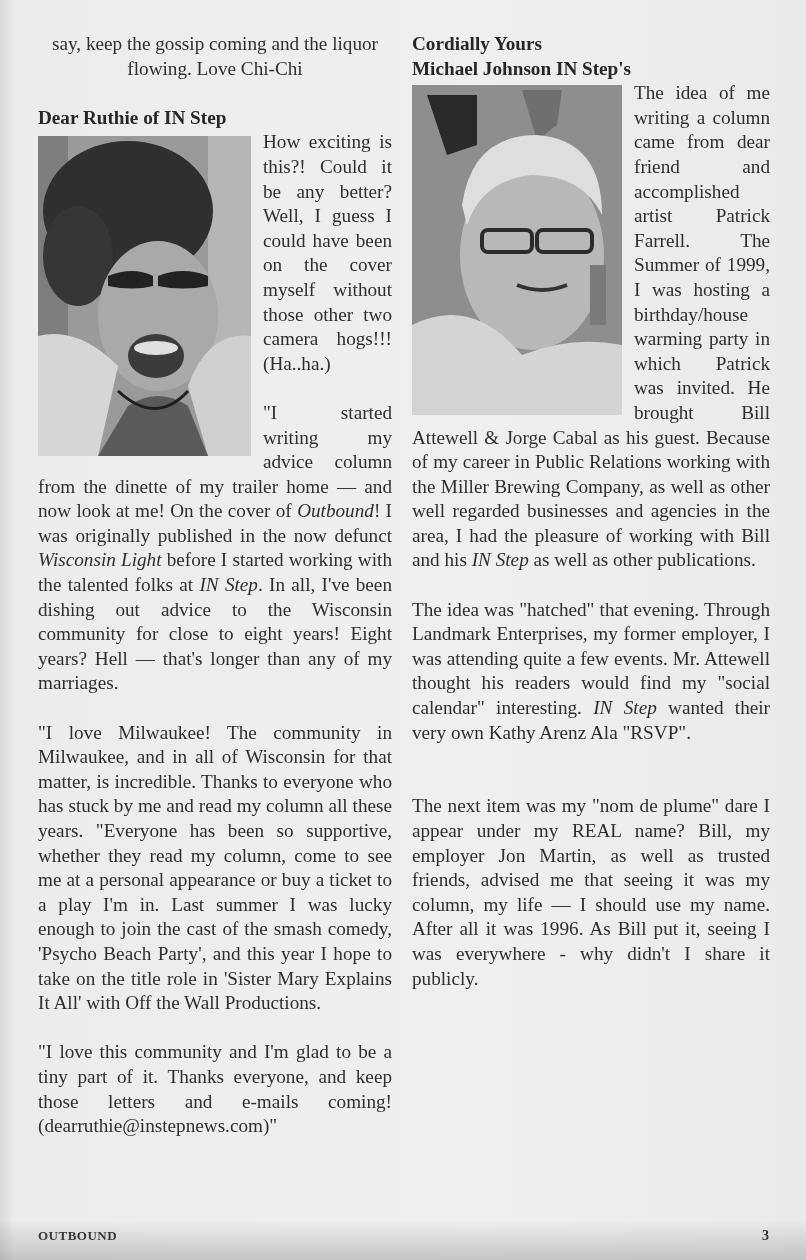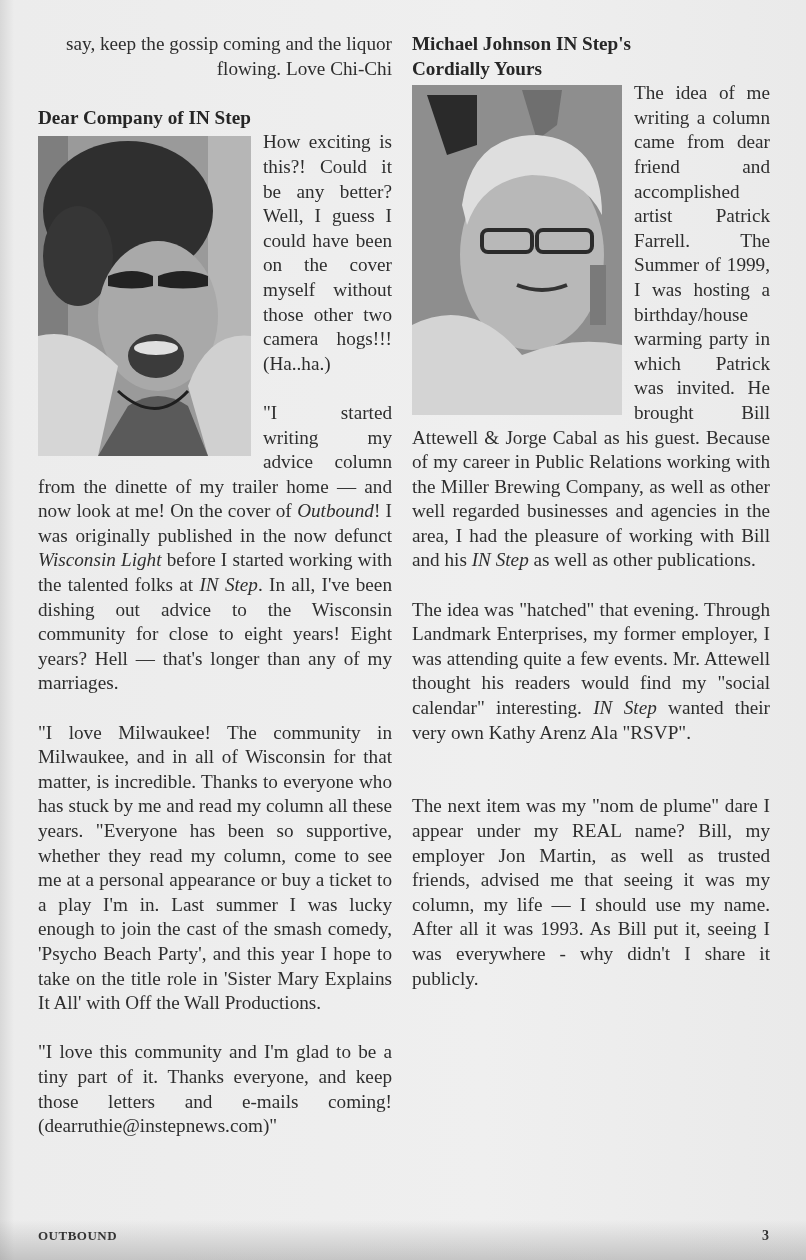--- a/index.html
+++ b/index.html
@@ -33,23 +33,23 @@
   .photo svg { display: block; width: 100%; height: 100%; }
   .footer-left { position: absolute; left: 38px; top: 1228px; font-size: 13px; font-weight: bold; letter-spacing: 0.5px; color: #2a2a2a; }
   .footer-right { position: absolute; left: 762px; top: 1228px; font-size: 14px; font-weight: bold; color: #2a2a2a; }
 </style>
 </head>
 <body>
 
 <div class="page">
 
   <div class="col col-left">
-    <p style="text-align:right;">say, keep the gossip coming and the liquor flowing.  Love Chi-Chi</p>
+    <p style="text-align:center;">say, keep the gossip coming and the liquor flowing.  Love Chi-Chi</p>
     <div class="gap"></div>
-    <h2>Dear Company of IN Step</h2>
+    <h2>Dear Ruthie of IN Step</h2>
     <div class="photo photo-ruthie">
       <svg viewBox="0 0 213 320" preserveAspectRatio="none">
         <rect width="213" height="320" fill="#9a9a9a"></rect>
         <rect x="170" y="0" width="43" height="320" fill="#b6b6b6"></rect>
         <rect x="0" y="0" width="30" height="320" fill="#7e7e7e"></rect>
         <ellipse cx="90" cy="75" rx="85" ry="70" fill="#2f2f2f"></ellipse>
         <ellipse cx="40" cy="120" rx="35" ry="50" fill="#363636"></ellipse>
         <ellipse cx="120" cy="180" rx="60" ry="75" fill="#a9a9a9"></ellipse>
         <path d="M70 140 Q95 130 115 140 L115 150 Q95 155 70 150Z" fill="#222"></path>
         <path d="M120 140 Q145 130 170 140 L170 150 Q145 155 120 150Z" fill="#222"></path>
@@ -64,39 +64,39 @@
     <p>How exciting is this?! Could it be any better? Well, I guess I could have been on the cover myself without those other two camera hogs!!! (Ha..ha.)</p>
     <div class="gap"></div>
     <p><span>"I started writing my advice column from the dinette of my trailer home — and now look at me!  On the cover of </span><em>Outbound</em><span>! I was originally published in the now defunct </span><em>Wisconsin Light</em><span> before I started working with the talented folks at </span><em>IN Step</em><span>. In all, I've been dishing out advice to the Wisconsin community for close to eight years! Eight years?  Hell — that's longer than any of my marriages.</span></p>
     <div class="gap"></div>
     <p>"I love Milwaukee! The community in Milwaukee, and in all of Wisconsin for that matter, is incredible.  Thanks to everyone who has stuck by me and read my column all these years.  "Everyone has been so supportive, whether they read my column, come to see me at a personal appearance or buy a ticket to a play I'm in.  Last summer I was lucky enough to join the cast of the smash comedy, 'Psycho Beach Party', and this year I hope to take on the title role in 'Sister Mary Explains It All' with Off the Wall Productions.</p>
     <div class="gap"></div>
     <p>"I love this community and I'm glad to be a tiny part of it. Thanks everyone, and keep those letters and e-mails coming! (dearruthie@instepnews.com)"</p>
   </div>
 
   <div class="col col-right">
+    <h2>Cordially Yours</h2>
     <h2>Michael Johnson IN Step's</h2>
-    <h2>Cordially Yours</h2>
     <div class="photo photo-michael">
       <svg viewBox="0 0 210 330" preserveAspectRatio="none">
         <rect width="210" height="330" fill="#8e8e8e"></rect>
         <path d="M15 10 L65 10 L65 60 L35 70 Z" fill="#2a2a2a"></path>
         <path d="M110 5 L150 5 L145 40 L125 55 Z" fill="#6f6f6f"></path>
         <ellipse cx="120" cy="170" rx="72" ry="95" fill="#b8b8b8"></ellipse>
         <path d="M50 120 Q60 50 125 50 Q190 55 190 130 Q170 90 120 90 Q70 95 55 140Z" fill="#dedede"></path>
         <rect x="70" y="145" width="50" height="22" rx="6" fill="none" stroke="#2b2b2b" stroke-width="4"></rect>
         <rect x="125" y="145" width="55" height="22" rx="6" fill="none" stroke="#2b2b2b" stroke-width="4"></rect>
         <path d="M105 200 Q130 210 155 200" stroke="#333" stroke-width="4" fill="none"></path>
         <rect x="178" y="180" width="16" height="60" fill="#7a7a7a"></rect>
         <path d="M0 240 Q60 210 110 270 Q160 250 210 260 L210 330 L0 330Z" fill="#d4d4d4"></path>
       </svg>
     </div>
     <p><span>The idea of me writing a column came from dear friend and accomplished artist Patrick Farrell.  The Summer of 1999,  I was hosting a birthday/house warming party in which Patrick was invited.  He brought Bill Attewell &amp; Jorge Cabal as his guest.  Because of my career in Public Relations working with the Miller Brewing Company, as well as other well regarded businesses and agencies in the area, I had the pleasure of working with Bill and his </span><em>IN Step</em><span> as well as other publications.</span></p>
     <div class="gap"></div>
     <p><span>The idea was "hatched" that evening. Through Landmark Enterprises, my former employer, I was attending quite a few events.  Mr. Attewell thought his readers would find my "social calendar" interesting.  </span><em>IN Step</em><span> wanted their very own Kathy Arenz Ala "RSVP".</span></p>
     <div class="gap"></div>
     <div class="gap"></div>
-    <p>The next item was my  "nom de plume" dare I appear under my REAL name?  Bill, my employer Jon Martin, as well as trusted friends, advised me that seeing it was my column, my life  —  I should use my name.  After all it was 1993.  As Bill put it, seeing I was everywhere - why didn't I share it publicly.</p>
+    <p>The next item was my  "nom de plume" dare I appear under my REAL name?  Bill, my employer Jon Martin, as well as trusted friends, advised me that seeing it was my column, my life  —  I should use my name.  After all it was 1996.  As Bill put it, seeing I was everywhere - why didn't I share it publicly.</p>
   </div>
 
   <div class="footer-left">OUTBOUND</div>
   <div class="footer-right">3</div>
 </div>
 
 </body></html>

